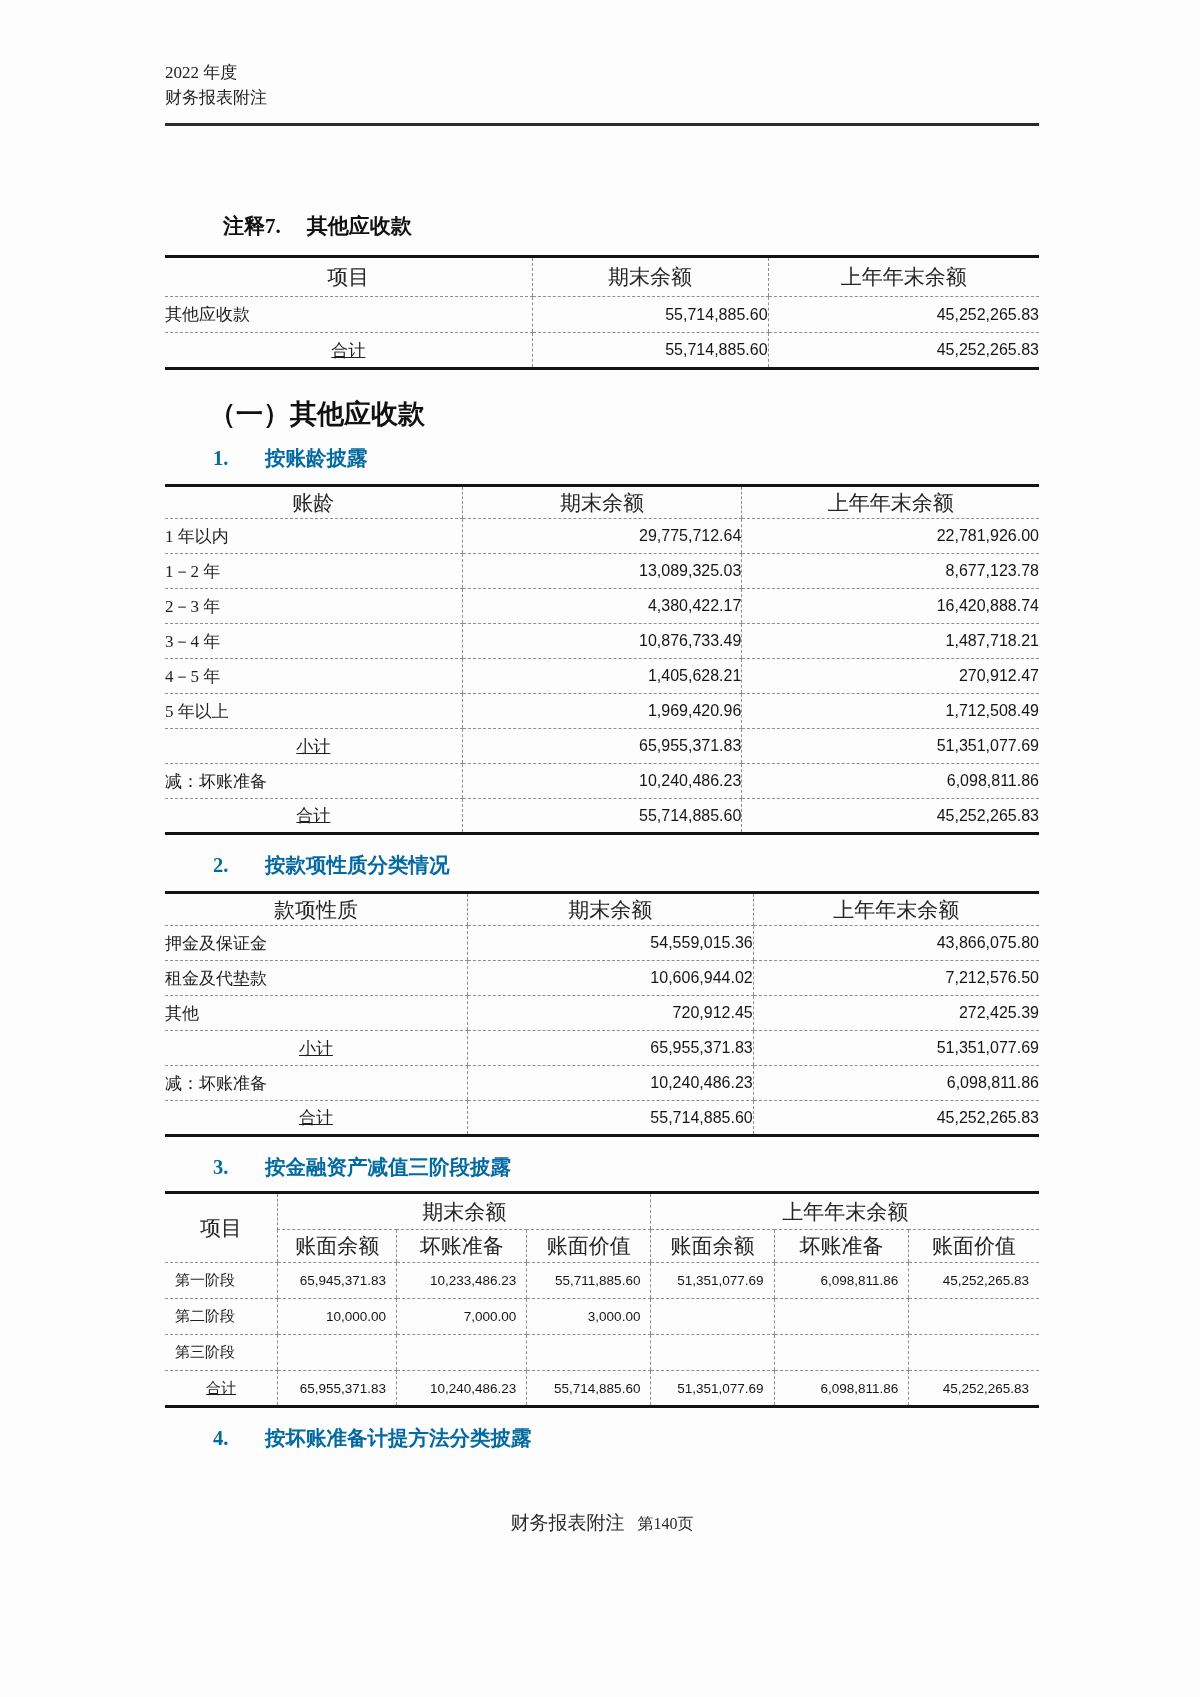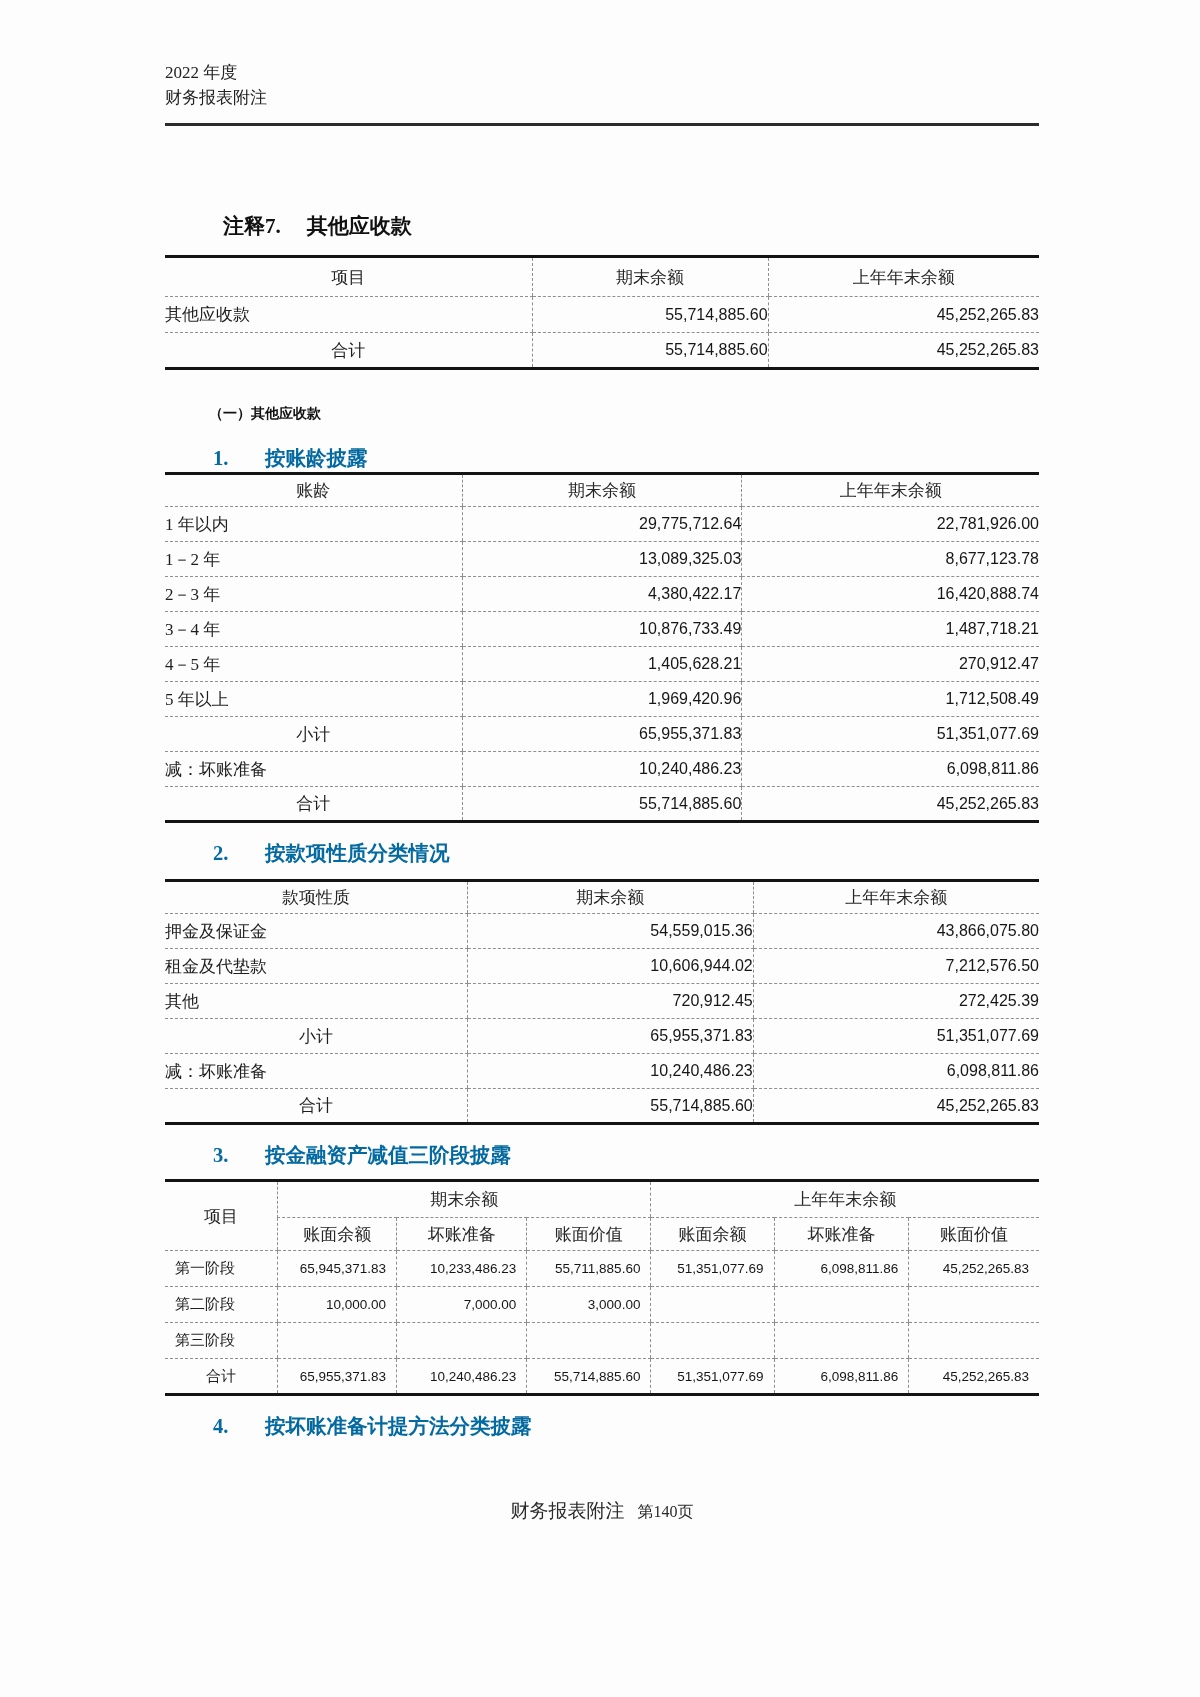--- a/index.html
+++ b/index.html
@@ -32,21 +32,21 @@
 
   
   .note-title {
     margin: 86px 0 0 0; padding-left: 58px;
     font-size: 21px; font-weight: bold; color: #111;
     line-height: 28px;
   }
   .note-title .t-gap { margin-left: 26px; }
   .h-sub {
     margin: 30px 0 0 0; padding-left: 44px;
-    font-size: 14px; font-weight: bold; color: #111; line-height: 28px;
+    font-size: 27px; font-weight: bold; color: #111; line-height: 28px;
   }
   .h-num {
     margin: 16px 0 0 0; padding-left: 48px;
     font-size: 20.5px; font-weight: bold; color: #0369a1; line-height: 28px;
   }
   .h-num .num { display: inline-block; min-width: 22px; }
   .h-num .ttl { margin-left: 30px; }
 
   
   table.fin {
@@ -59,34 +59,34 @@
   table.fin th, table.fin td {
     border-left: 1px dashed #8f8f8f;
     border-bottom: 1px dashed #8f8f8f;
     vertical-align: middle;
     font-weight: normal;
     padding: 0;
   }
   table.fin tr > *:first-child { border-left: 0; }
   table.fin tbody tr:last-child > td { border-bottom: 0; }
 
-  table.fin th { text-align: center; font-size: 17px; color: #262626; }
+  table.fin th { text-align: center; font-size: 21px; color: #262626; }
   td.lbl  { text-align: left; padding-left: 13px; font-size: 17px; }
-  td.lblc { text-align: center; font-size: 17px; }
+  td.lblc { text-align: center; font-size: 17px; text-decoration: underline; }
   td.num  {
     text-align: right; padding-right: 9px;
     font-family: "Liberation Sans", "DejaVu Sans", sans-serif;
     font-size: 16px; color: #161616;
   }
 
   .t1 { margin-top: 15px; }
   .t1 th { height: 40px; }
   .t1 td { height: 36px; }
 
-  .t2 { margin-top: 0; }
+  .t2 { margin-top: 12px; }
   .t2 th { height: 33px; }
   .t2 td { height: 35px; }
 
   .t3 { margin-top: 12px; }
   .t3 th { height: 33px; }
   .t3 td { height: 35px; }
 
   .t4 { margin-top: 10px; }
   .t4 th { font-size: 15px; height: 33px; }
   .t4 thead tr.grp th { height: 37px; }

